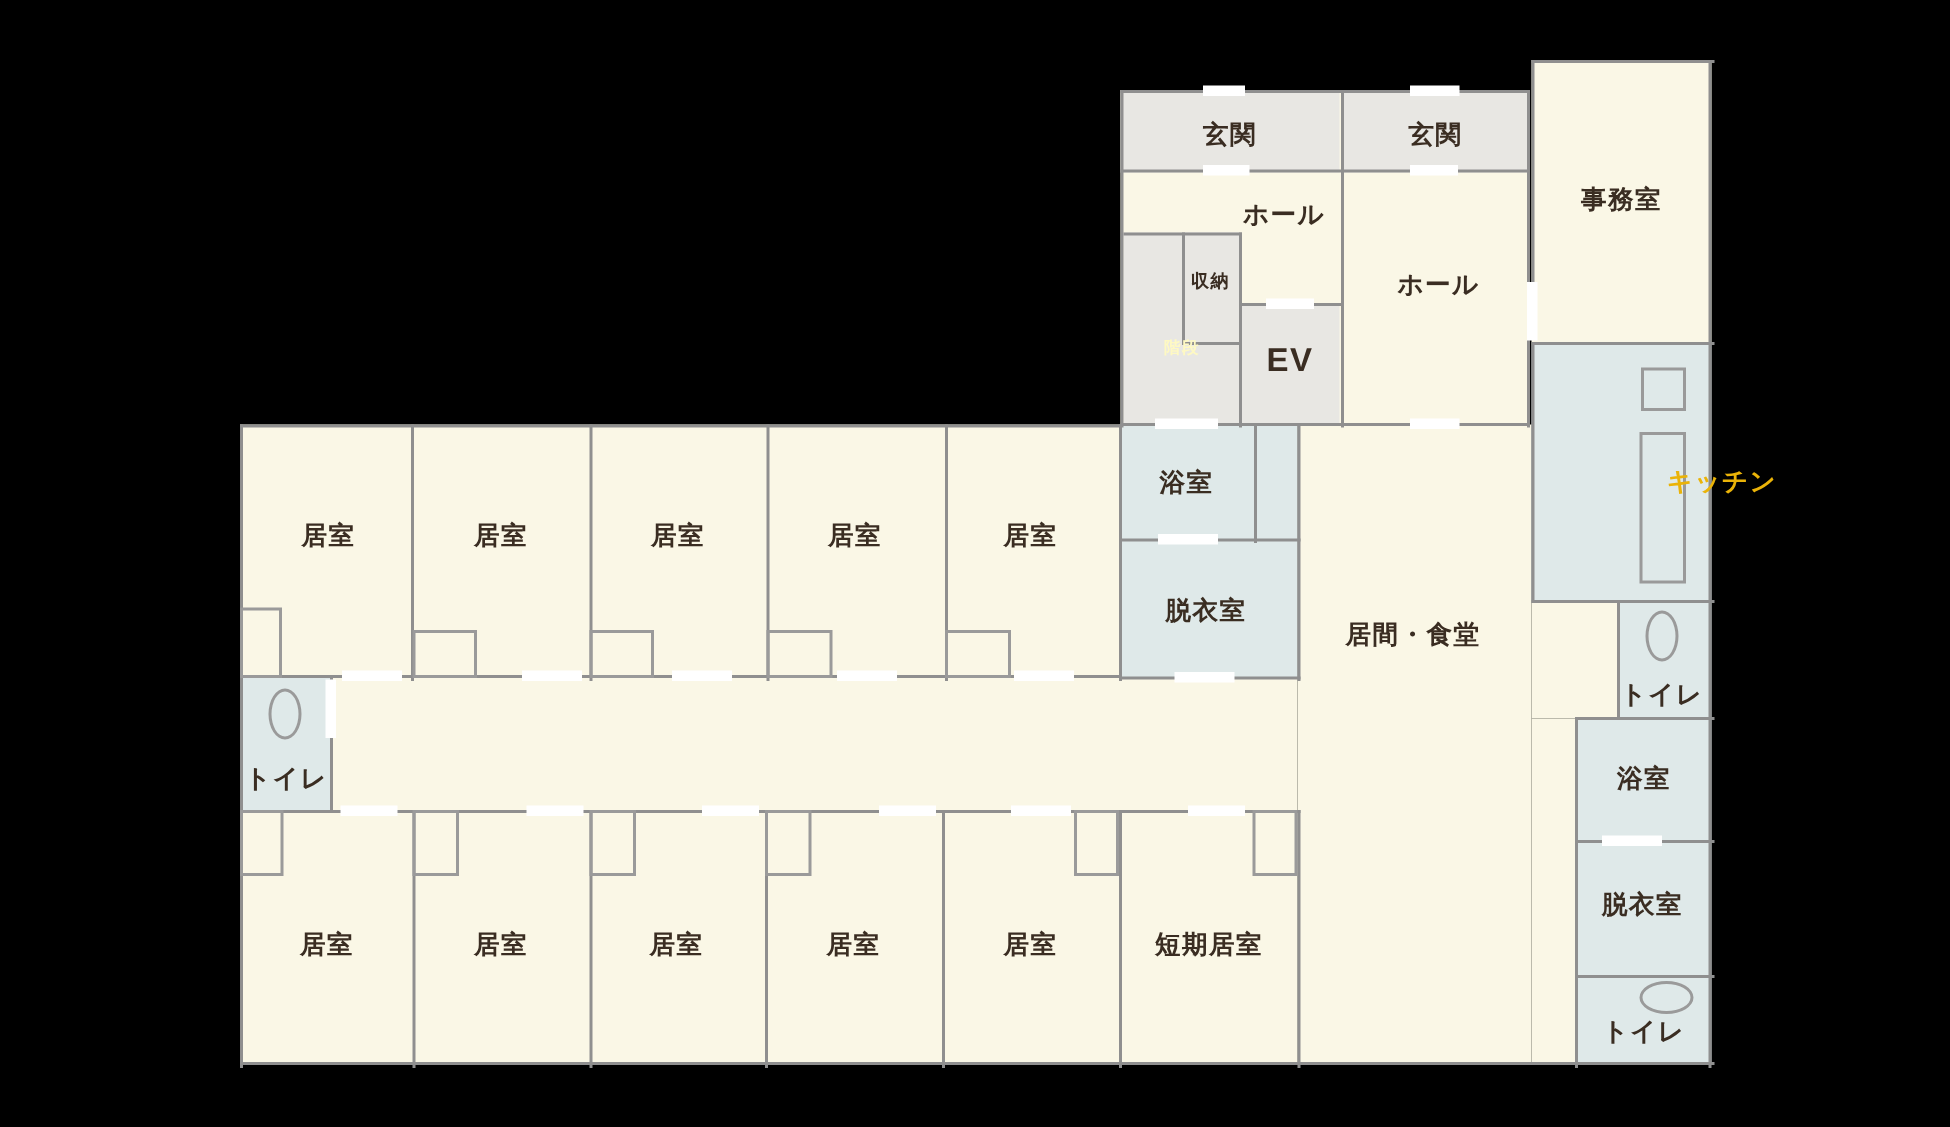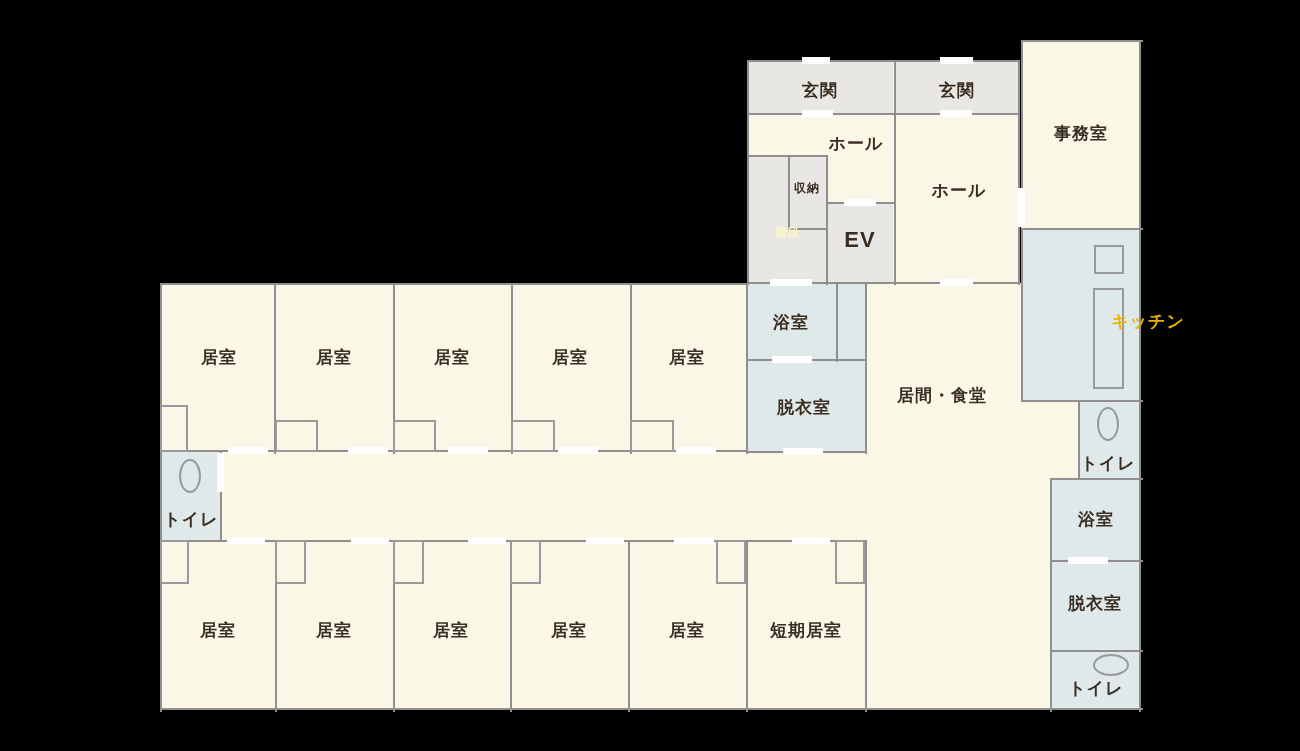--- a/index.html
+++ b/index.html
@@ -135,20 +135,20 @@
     <div class="lbl" style="left: 191px; top: 519px; font-size: 17px; color: rgb(58, 45, 34);">トイレ</div>
     <div class="lbl" style="left: 820px; top: 90px; font-size: 17px; color: rgb(58, 45, 34);">玄関</div>
     <div class="lbl" style="left: 957px; top: 90px; font-size: 17px; color: rgb(58, 45, 34);">玄関</div>
     <div class="lbl" style="left: 856px; top: 143px; font-size: 17px; color: rgb(58, 45, 34);">ホール</div>
     <div class="lbl" style="left: 959px; top: 190px; font-size: 17px; color: rgb(58, 45, 34);">ホール</div>
     <div class="lbl" style="left: 807px; top: 188px; font-size: 12px; color: rgb(58, 45, 34);">収納</div>
     <div class="lbl" style="left: 788px; top: 232px; font-size: 11px; color: #fef9c3;">階段</div>
     <div class="lbl" style="left: 860px; top: 240px; font-size: 22px; color: rgb(58, 45, 34);">EV</div>
     <div class="lbl" style="left: 1081px; top: 133px; font-size: 17px; color: rgb(58, 45, 34);">事務室</div>
     <div class="lbl" style="left: 1120px; top: 321px; font-size: 17px; color: #eab308; margin-left: 28px;">キッチン</div>
-    <div class="lbl" style="left: 942px; top: 395px; font-size: 17px; color: rgb(58, 45, 34);">居間・食堂</div>
+    <div class="lbl" style="left: 942px; top: 423px; font-size: 17px; color: rgb(58, 45, 34);">居間・食堂</div>
     <div class="lbl" style="left: 791px; top: 322px; font-size: 17px; color: rgb(58, 45, 34);">浴室</div>
     <div class="lbl" style="left: 804px; top: 407px; font-size: 17px; color: rgb(58, 45, 34);">脱衣室</div>
     <div class="lbl" style="left: 1108px; top: 463px; font-size: 17px; color: rgb(58, 45, 34);">トイレ</div>
     <div class="lbl" style="left: 1096px; top: 519px; font-size: 17px; color: rgb(58, 45, 34);">浴室</div>
     <div class="lbl" style="left: 1095px; top: 603px; font-size: 17px; color: rgb(58, 45, 34);">脱衣室</div>
     <div class="lbl" style="left: 1096px; top: 688px; font-size: 17px; color: rgb(58, 45, 34);">トイレ</div>
   </div>
 
 </body></html>

